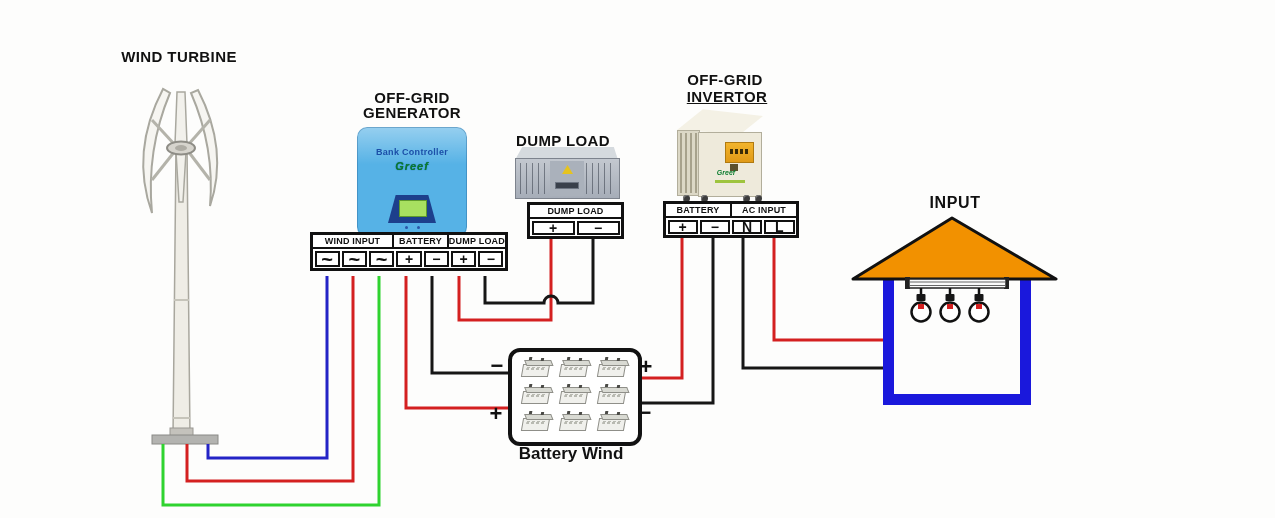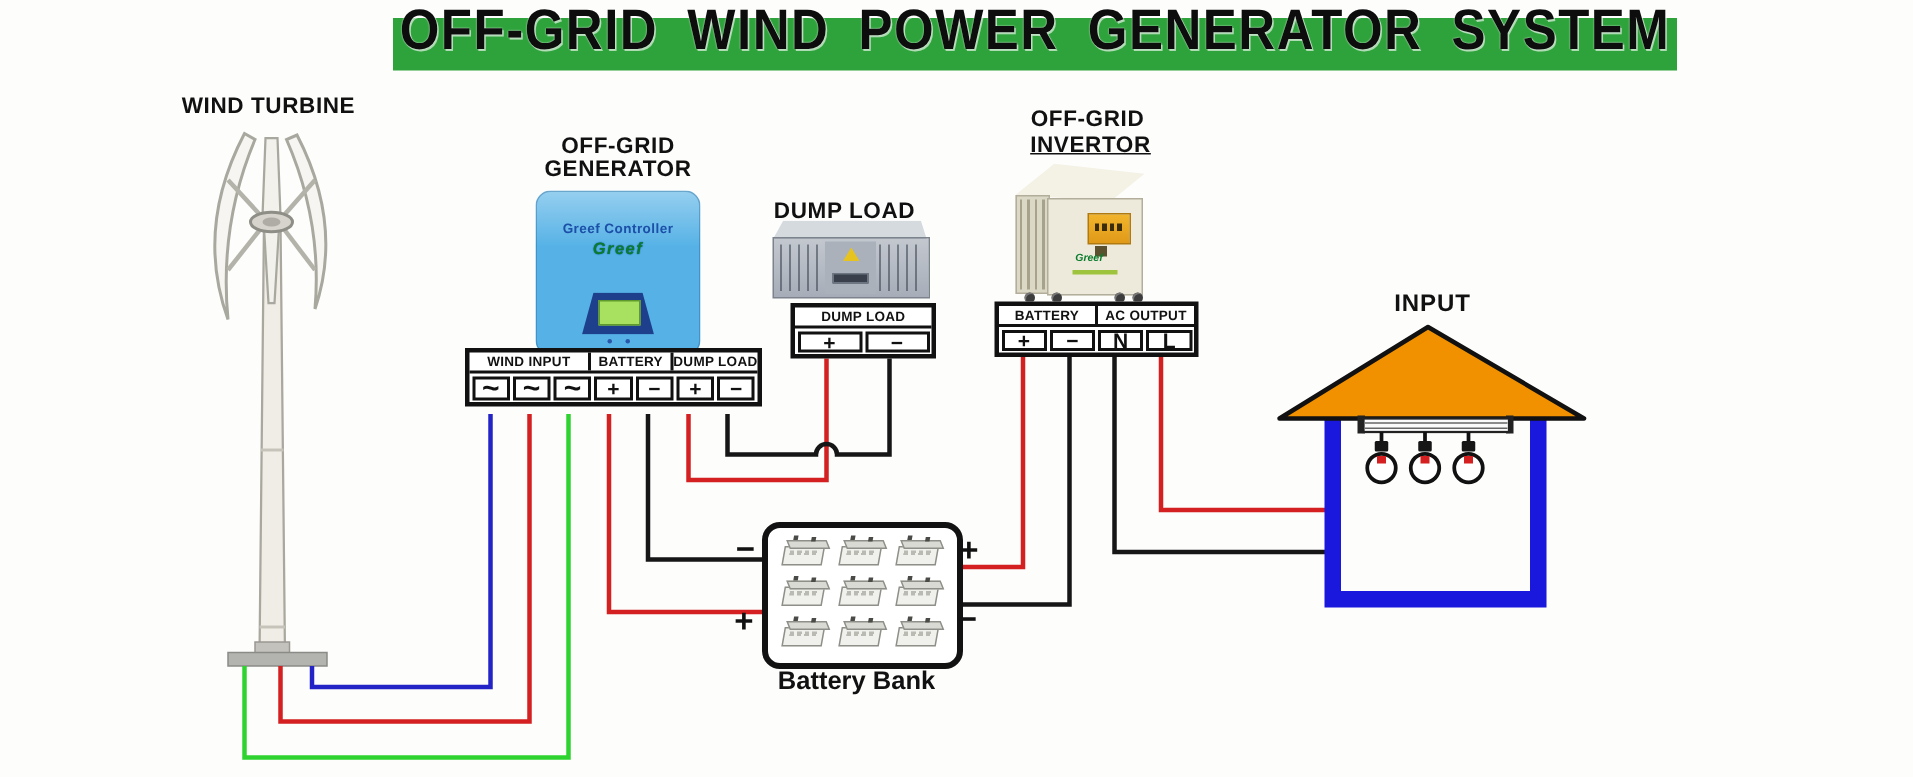--- a/index.html
+++ b/index.html
@@ -159,41 +159,37 @@
       </g>
       <g>
         <line x1="979" y1="288" x2="979" y2="295" stroke="#111" stroke-width="2.5"></line>
         <rect x="974.5" y="294" width="9" height="7" rx="1" fill="#161616"></rect>
         <circle cx="979" cy="312" r="9.5" fill="#fff" stroke="#111" stroke-width="2.5"></circle>
         <rect x="976" y="304" width="6" height="5" fill="#d42020"></rect>
       </g>
     </g>
   </svg>
 
-  <div class="abs banner">
-    <div class="bar" style="background-color: rgb(46, 163, 59);"></div>
-    <div class="title">OFF-GRID WIND POWER GENERATOR SYSTEM</div>
-  </div>
-
-  <div class="abs lbl s15" style="left:179px;top:62px;">WIND TURBINE</div>
+
+  <div class="abs lbl s15" style="left:179px;top:48px;">WIND TURBINE</div>
 
   <div class="abs lbl s15" style="left:412px;top:89px;">OFF-GRID</div>
   <div class="abs lbl s15" style="left:412px;top:104px;">GENERATOR</div>
 
   <div class="abs lbl s15" style="left:563px;top:132px;">DUMP LOAD</div>
 
   <div class="abs lbl s15" style="left:725px;top:71px;">OFF-GRID</div>
   <div class="abs lbl s15" style="left:727px;top:88px;text-decoration:underline;">INVERTOR</div>
 
   <div class="abs lbl s16" style="left:955px;top:194px;">INPUT</div>
 
-  <div class="abs lbl s17" style="left:571px;top:444px;">Battery Bank</div>
+  <div class="abs lbl s17" style="left:571px;top:444px;">Battery Wind</div>
 
   <div class="abs controller hud" style="background-color: rgb(86, 178, 230);">
-    <div class="ctl-face-title">Greef Controller</div>
+    <div class="ctl-face-title">Bank Controller</div>
     <div class="ctl-brand">Greef</div>
     <div class="lcd" style="background-color: rgb(29, 63, 140);">
       <div class="lcd-screen" style="background-color: rgb(168, 224, 96);"></div>
     </div>
     <div class="ctl-dot" style="left:48px;"></div>
     <div class="ctl-dot" style="left:60px;"></div>
   </div>
 
   <div class="abs dump-top"></div>
   <div class="abs dump-front">
@@ -244,21 +240,21 @@
     </div>
     <div class="tb-cells">
       <div class="tb-cell">+</div>
       <div class="tb-cell">−</div>
     </div>
   </div>
 
   <div class="abs tblock" style="left:663px;top:201px;width:130px;height:31px;">
     <div class="tb-head">
       <div class="tb-group" style="flex:1">BATTERY</div>
-      <div class="tb-group" style="flex:1">AC OUTPUT</div>
+      <div class="tb-group" style="flex:1">AC INPUT</div>
     </div>
     <div class="tb-cells">
       <div class="tb-cell">+</div>
       <div class="tb-cell">−</div>
       <div class="tb-cell">N</div>
       <div class="tb-cell">L</div>
     </div>
   </div>
 
   <div class="abs bank">

